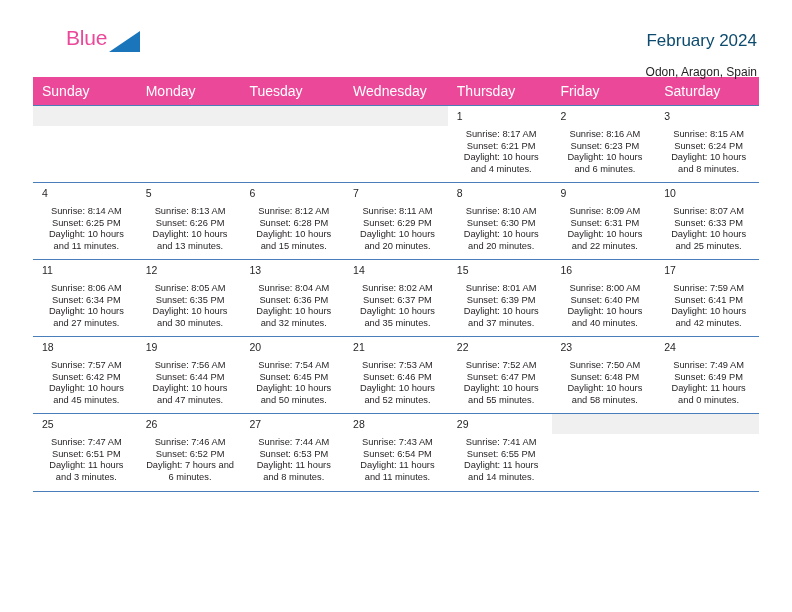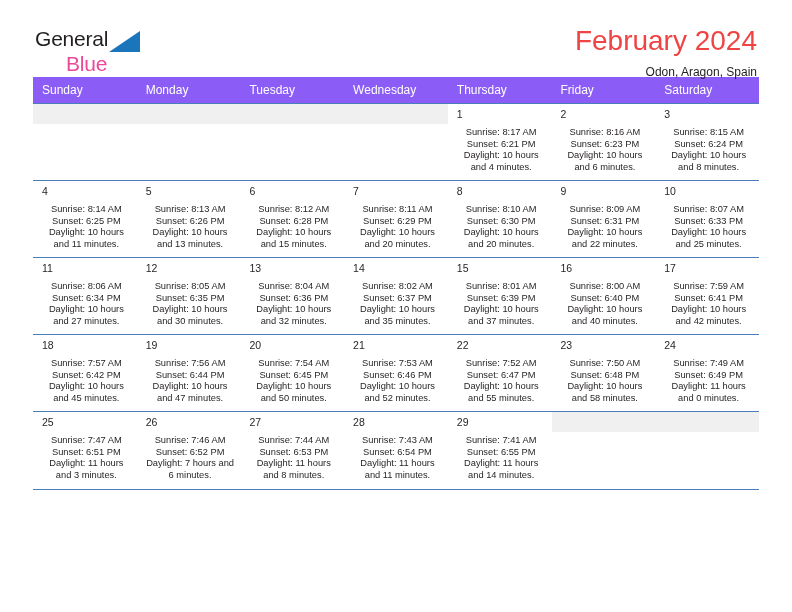--- a/index.html
+++ b/index.html
@@ -58,43 +58,43 @@
     width: 0;
     height: 0;
     border-left: 31px solid transparent;
     border-bottom: 21px solid #1b75bb;
   }
   .title-block {
     text-align: right;
     padding-right: 2px;
   }
   .cal-title {
-    font-size: 28px;
-    color: #ef4444;
+    font-size: 17px;
+    color: #0c4a6e;
     line-height: 30px;
     white-space: nowrap;
   }
   .cal-subtitle {
     font-size: 12px;
     color: #231f20;
     line-height: 20px;
     margin-top: 6px;
     white-space: nowrap;
   }
   
   table.calendar {
     width: 726px;
     border-collapse: collapse;
     table-layout: fixed;
     margin-top: 3px;
   }
   table.calendar th {
-    background: #8b5cf6;
+    background: #ec4899;
     color: #ffffff;
-    font-size: 12px;
+    font-size: 14px;
     font-weight: normal;
     text-align: left;
     padding: 6px 0 6px 9px;
     height: 11px;
     border: none;
   }
   table.calendar td {
     vertical-align: top;
     border-top: 1px solid #4a7ebb;
     padding: 0;
@@ -127,21 +127,20 @@
     border-top: 1px solid #4a7ebb;
   }
 </style>
 </head>
 <body>
 
 <div class="page">
 
   <div class="header">
     <div class="logo">
-      <span class="logo-general">General</span>
       <span class="logo-triangle"></span>
       <span class="logo-blue">Blue</span>
     </div>
     <div class="title-block">
       <div class="cal-title">February 2024</div>
       <div class="cal-subtitle">Odon, Aragon, Spain</div>
     </div>
   </div>
 
   <table class="calendar">

